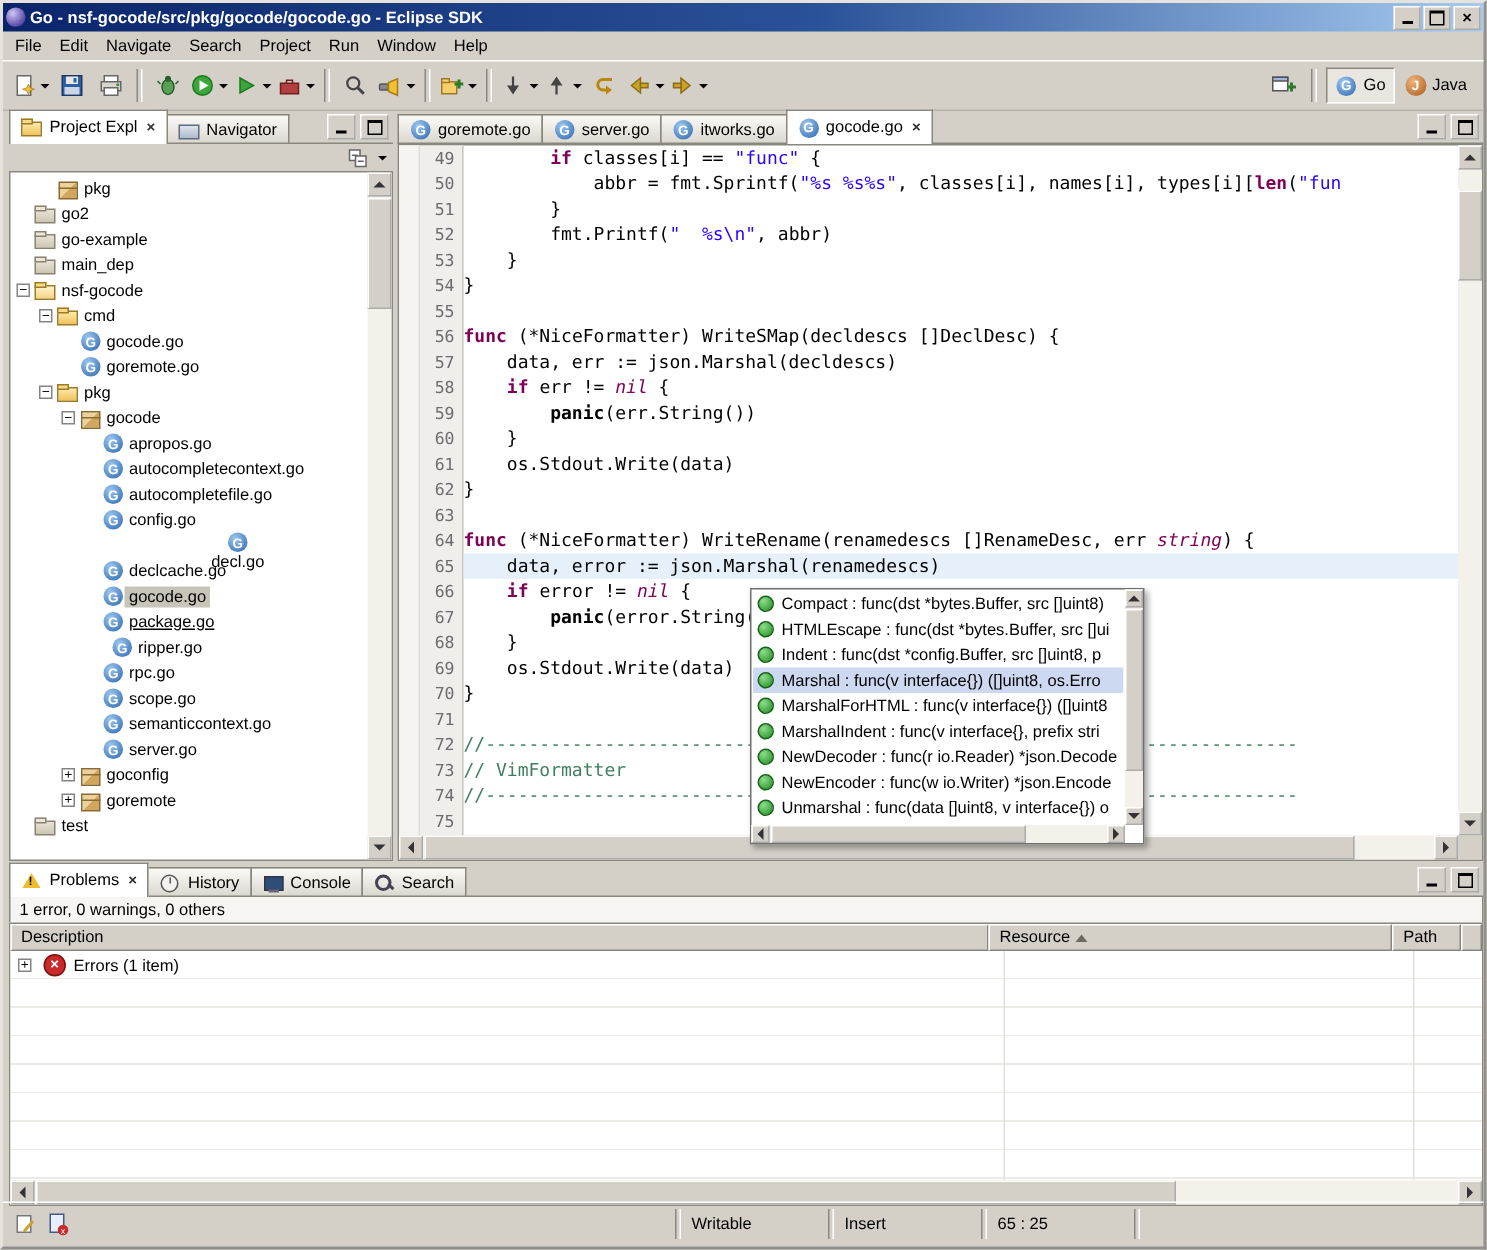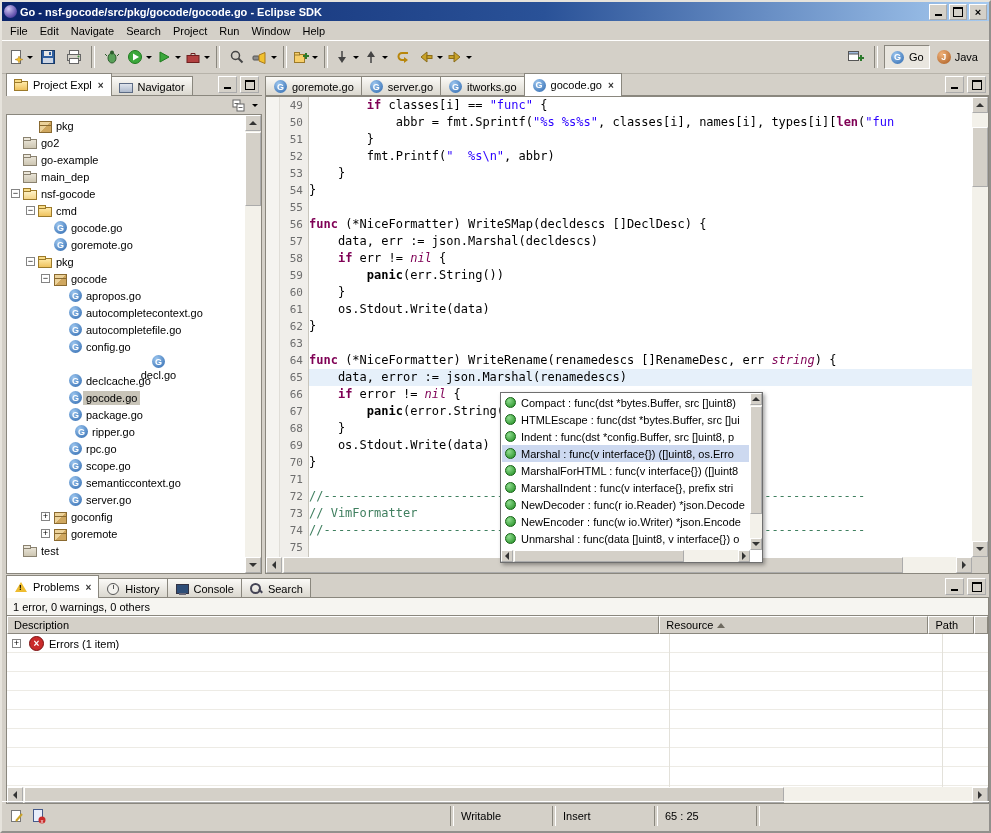--- a/index.html
+++ b/index.html
@@ -432,21 +432,21 @@
         <div class="trow" style="padding-left: 49px;">
           <span class="twp"></span>
           <span class="ic ic-gofile"></span>
           <span class="tlabel">declcache.go</span>
         </div>
         <div class="trow sel" style="padding-left: 49px;">
           <span class="twp"></span>
           <span class="ic ic-gofile"></span>
           <span class="tlabel">gocode.go</span>
         </div>
-        <div class="trow" style="padding-left: 49px;">
+        <div class="trow" style="padding-left: 49px; text-decoration: underline;">
           <span class="twp"></span>
           <span class="ic ic-gofile"></span>
           <span class="tlabel">package.go</span>
         </div>
         <div class="trow" style="padding-left: 55px;">
           <span class="twp"></span>
           <span class="ic ic-gofile"></span>
           <span class="tlabel">ripper.go</span>
         </div>
         <div class="trow" style="padding-left: 49px;">

